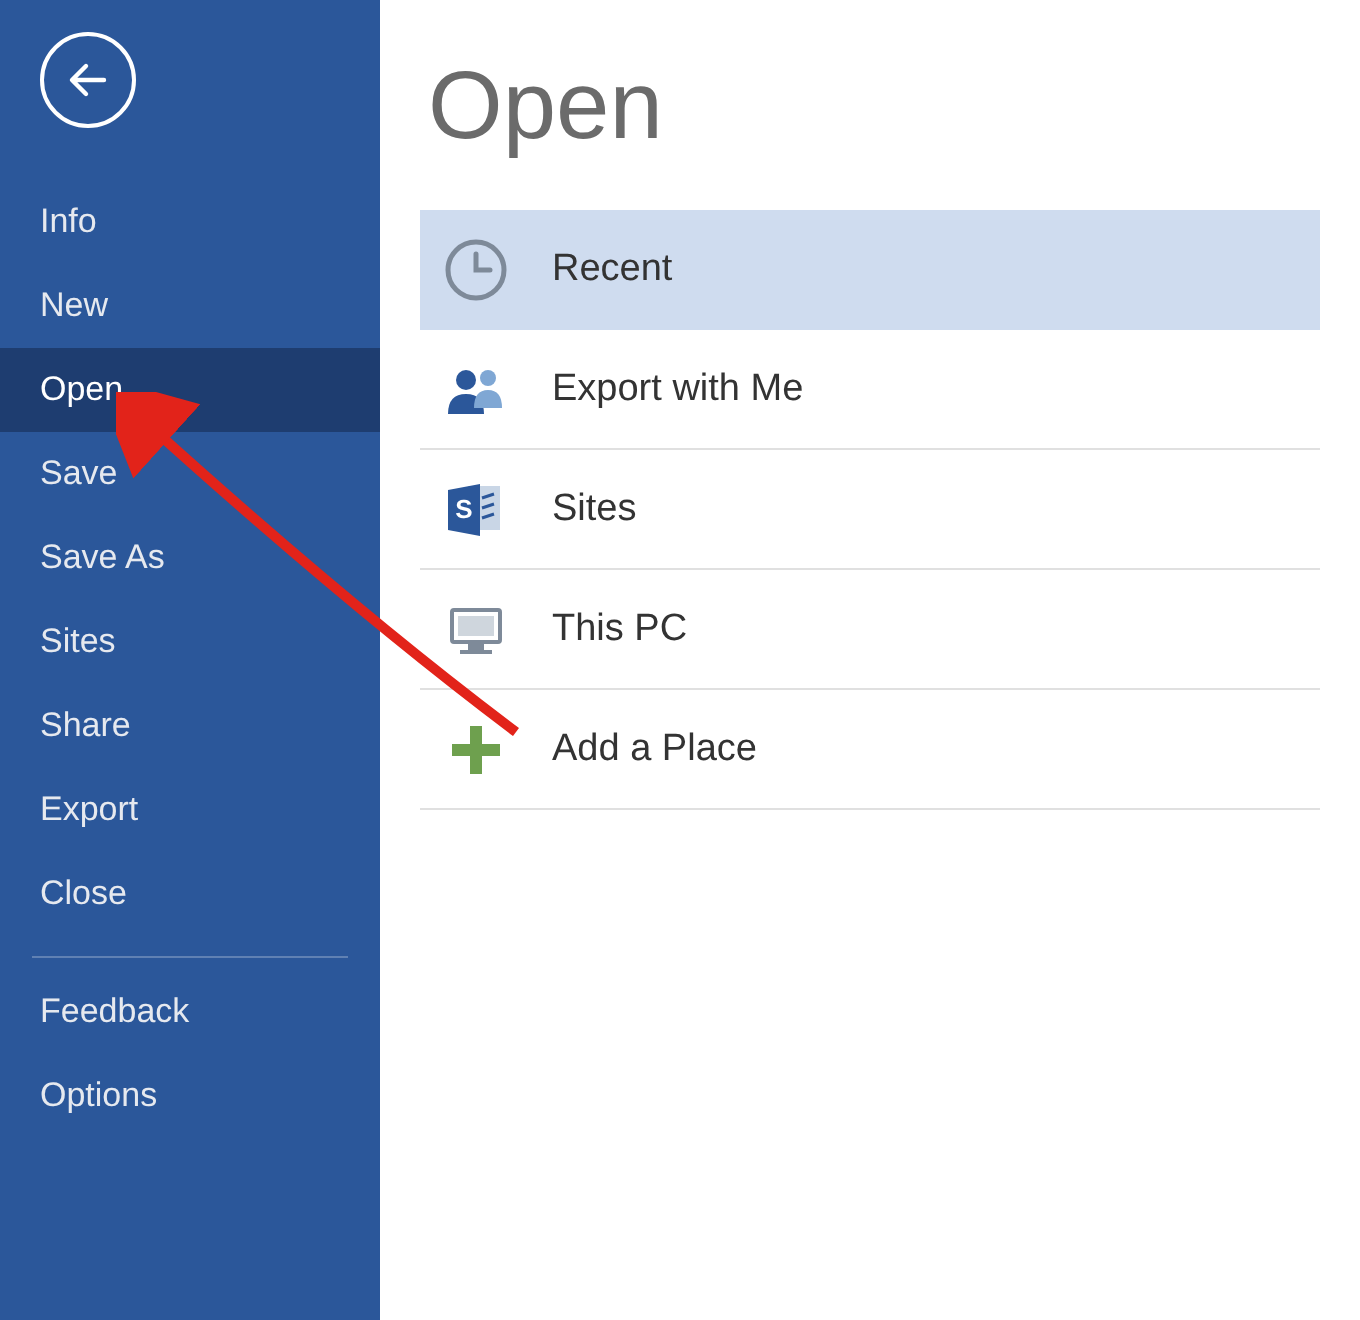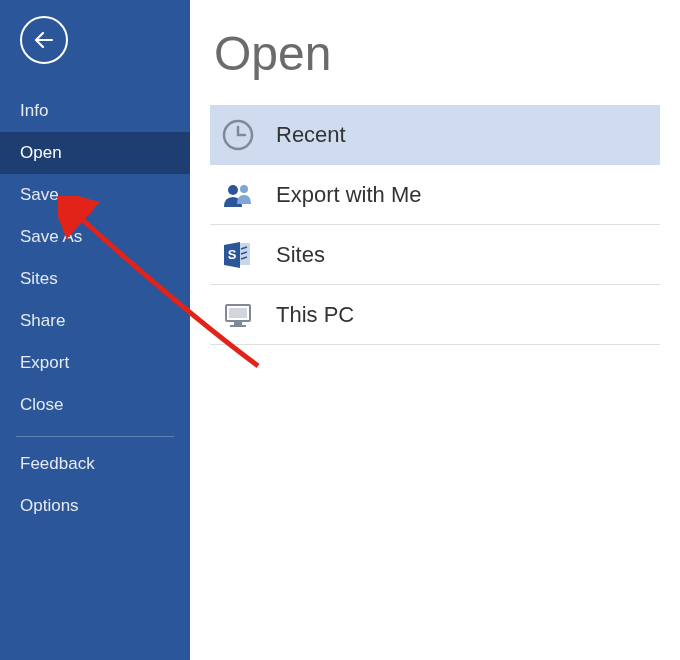--- a/index.html
+++ b/index.html
@@ -83,21 +83,21 @@
     .loc-icon {
       width: 40px;
       height: 40px;
       flex: 0 0 40px;
       display: flex;
       align-items: center;
       justify-content: center;
       margin-right: 18px;
     }
     .loc-label {
-      font-size: 22px;
+      font-size: 19px;
       color: #333333;
     }
     
     .arrow-svg {
       position: absolute;
       left: 58px;
       top: 196px;
       pointer-events: none;
     }
   </style>
@@ -111,20 +111,23 @@
       <span>
         <svg width="24" height="24" viewBox="0 0 24 24">
           <path d="M20 12 H5 M11 5 L4 12 L11 19" stroke="#ffffff" stroke-width="2.2" fill="none" stroke-linecap="round" stroke-linejoin="round"></path>
         </svg>
       </span>
     </div>
 
     <div class="nav-item">
       <span>Info</span>
     </div>
+    <div class="nav-item">
+      <span>New</span>
+    </div>
     <div class="nav-item selected">
       <span>Open</span>
     </div>
     <div class="nav-item">
       <span>Save</span>
     </div>
     <div class="nav-item">
       <span>Save As</span>
     </div>
     <div class="nav-item">
@@ -195,20 +198,29 @@
           <svg width="36" height="36" viewBox="0 0 36 36">
             <rect x="6" y="8" width="24" height="16" rx="1" fill="none" stroke="#7e8a99" stroke-width="2"></rect>
             <rect x="9" y="11" width="18" height="10" fill="#cfd6dd"></rect>
             <rect x="14" y="25" width="8" height="3" fill="#7e8a99"></rect>
             <rect x="10" y="28" width="16" height="2" fill="#7e8a99"></rect>
           </svg>
         </span>
         <span class="loc-label">This PC</span>
       </div>
 
+      <div class="loc-item">
+        <span class="loc-icon">
+          <svg width="30" height="30" viewBox="0 0 30 30">
+            <rect x="12" y="3" width="6" height="24" fill="#6ea04e"></rect>
+            <rect x="3" y="12" width="24" height="6" fill="#6ea04e"></rect>
+          </svg>
+        </span>
+        <span class="loc-label">Add a Place</span>
+      </div>
 
     </div>
   </main>
 </div>
 
 <svg class="arrow-svg" width="220" height="180" viewBox="0 0 220 180">
   <defs>
     <marker id="ah" markerWidth="12" markerHeight="12" refX="2" refY="5" orient="auto">
       <path d="M0 0 L10 5 L0 10 Z" fill="#e2231a"></path>
     </marker>

